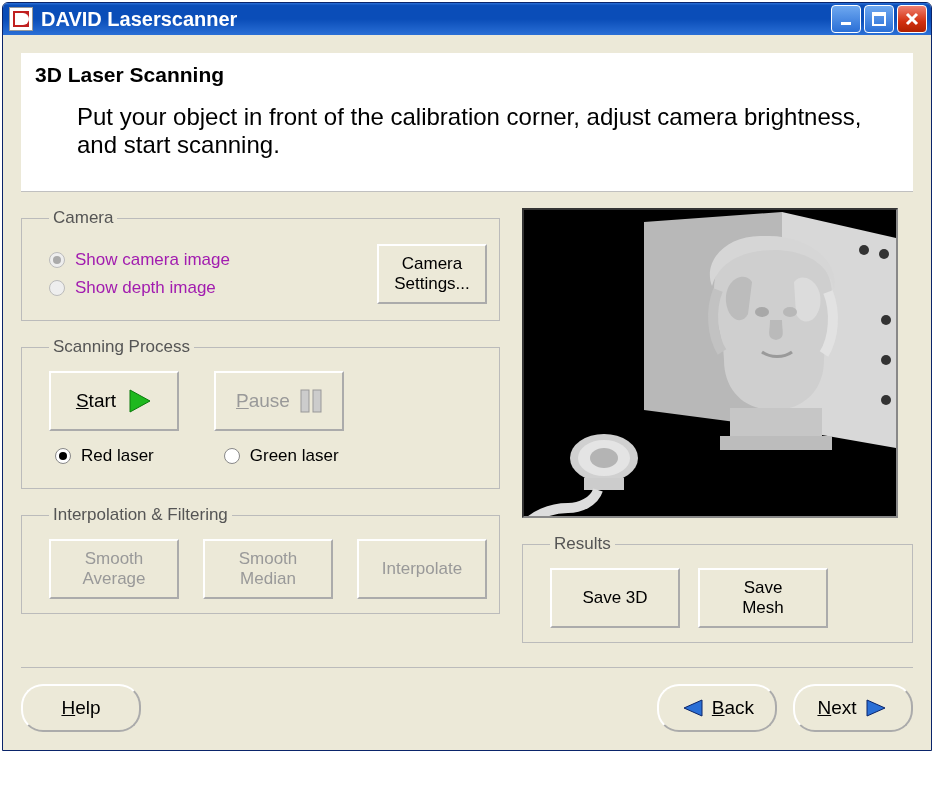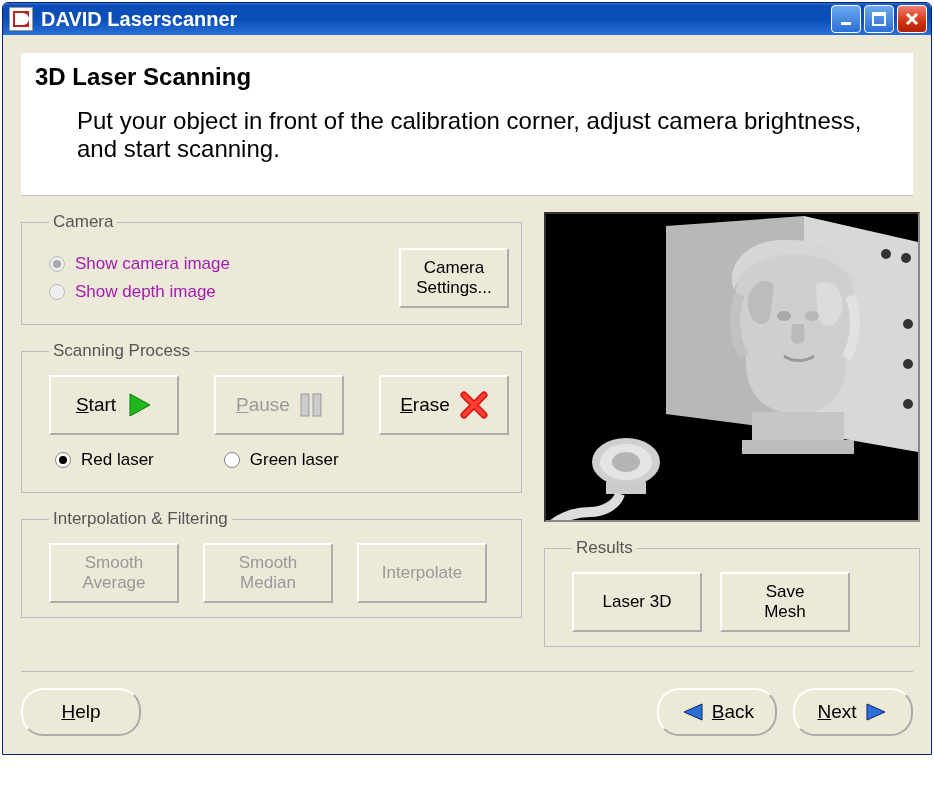--- a/index.html
+++ b/index.html
@@ -67,21 +67,21 @@
     background: #ece9d8;
     padding: 18px;
   }
   .header-panel {
     background: #fff;
     padding: 10px 14px 16px 14px;
     border-bottom: 1px solid #c0c0c0;
   }
   .header-panel h2 {
     margin: 0 0 4px 0;
-    font-size: 24px;
+    font-size: 21px;
     font-weight: bold;
   }
   .header-panel .desc {
     margin: 16px;
     padding-left: 26px;
     font-size: 24px;
   }
 
   .main-area {
     display: flex;
@@ -274,27 +274,20 @@
                   <path d="M4 2 L24 13 L4 24 Z" fill="#1eb81e" stroke="#0a7a0a" stroke-width="1"></path>
                 </svg>
             </button>
             <button class="btn disabled">
               <span style="color:#999;"><span class="u">P</span>ause</span>
               <svg width="22" height="24" viewBox="0 0 22 24">
                   <rect x="1" y="1" width="8" height="22" fill="#ccc" stroke="#999"></rect>
                   <rect x="13" y="1" width="8" height="22" fill="#ccc" stroke="#999"></rect>
                 </svg>
             </button>
-            <button class="btn">
-              <span><span class="u">E</span>rase</span>
-              <svg width="28" height="28" viewBox="0 0 28 28">
-                  <path d="M4 4 L24 24 M24 4 L4 24" stroke="#d81010" stroke-width="7" stroke-linecap="round"></path>
-                  <path d="M4 4 L24 24 M24 4 L4 24" stroke="#ff4030" stroke-width="4" stroke-linecap="round"></path>
-                </svg>
-            </button>
           </div>
           <div class="laser-radios">
             <div class="radio-row active">
               <span class="radio-dot">
                   <span class="inner"></span>
                 </span>
               <span>Red laser</span>
             </div>
             <div class="radio-row active">
               <span class="radio-dot"></span>
@@ -353,21 +346,21 @@
               <ellipse cx="80" cy="28" rx="14" ry="10" fill="#b4b4b4"></ellipse>
               <rect x="60" y="48" width="40" height="12" fill="#ccc"></rect>
               <path d="M74 60 C70 72 56 78 44 78 C26 78 8 86 2 96" stroke="#ddd" stroke-width="10" fill="none"></path>
             </g>
           </svg>
         </div>
 
         <fieldset>
           <legend>Results</legend>
           <div class="results-btns">
-            <button class="btn">Laser 3D</button>
+            <button class="btn">Save 3D</button>
             <button class="btn" style="white-space:pre-line;">Save
 Mesh</button>
           </div>
         </fieldset>
       </div>
     </div>
 
     <div class="footer">
       <button class="btn">
         <span><span class="u">H</span><span>elp</span></span>

